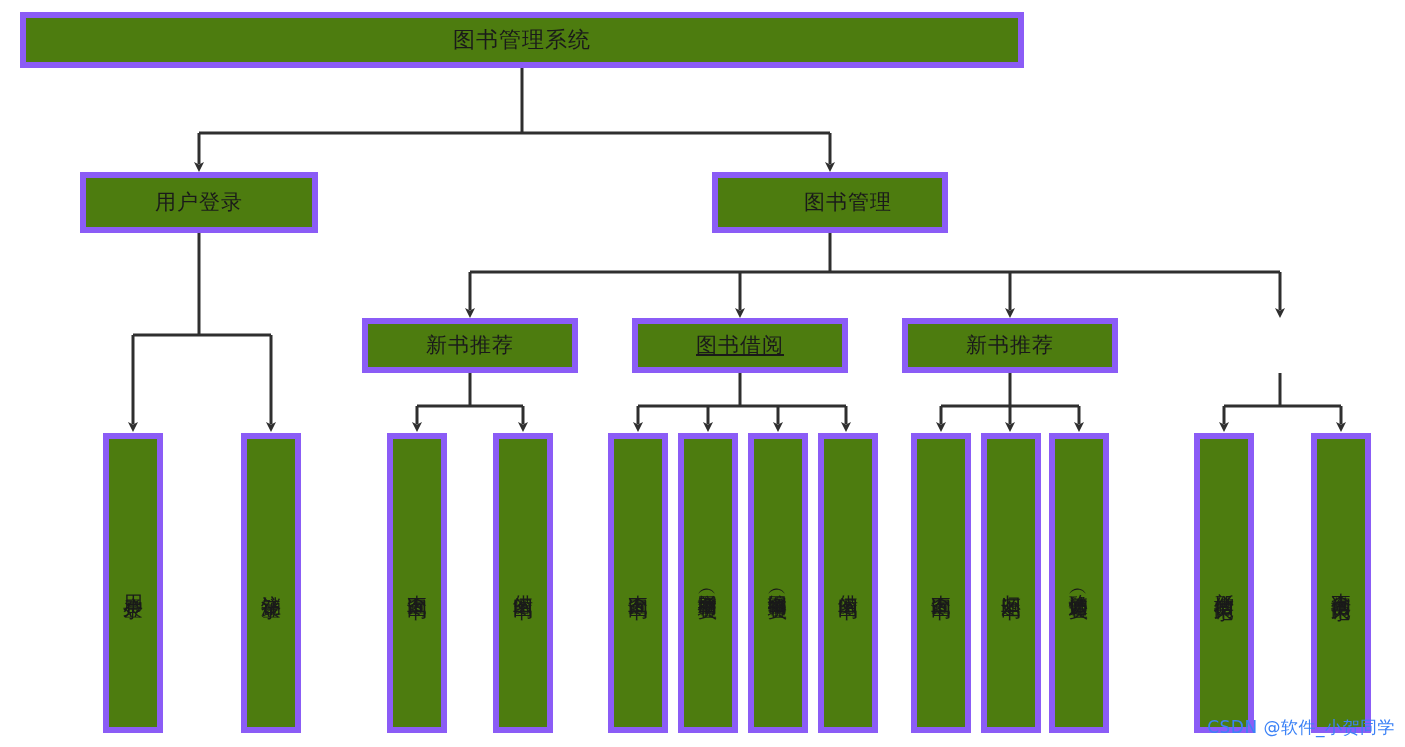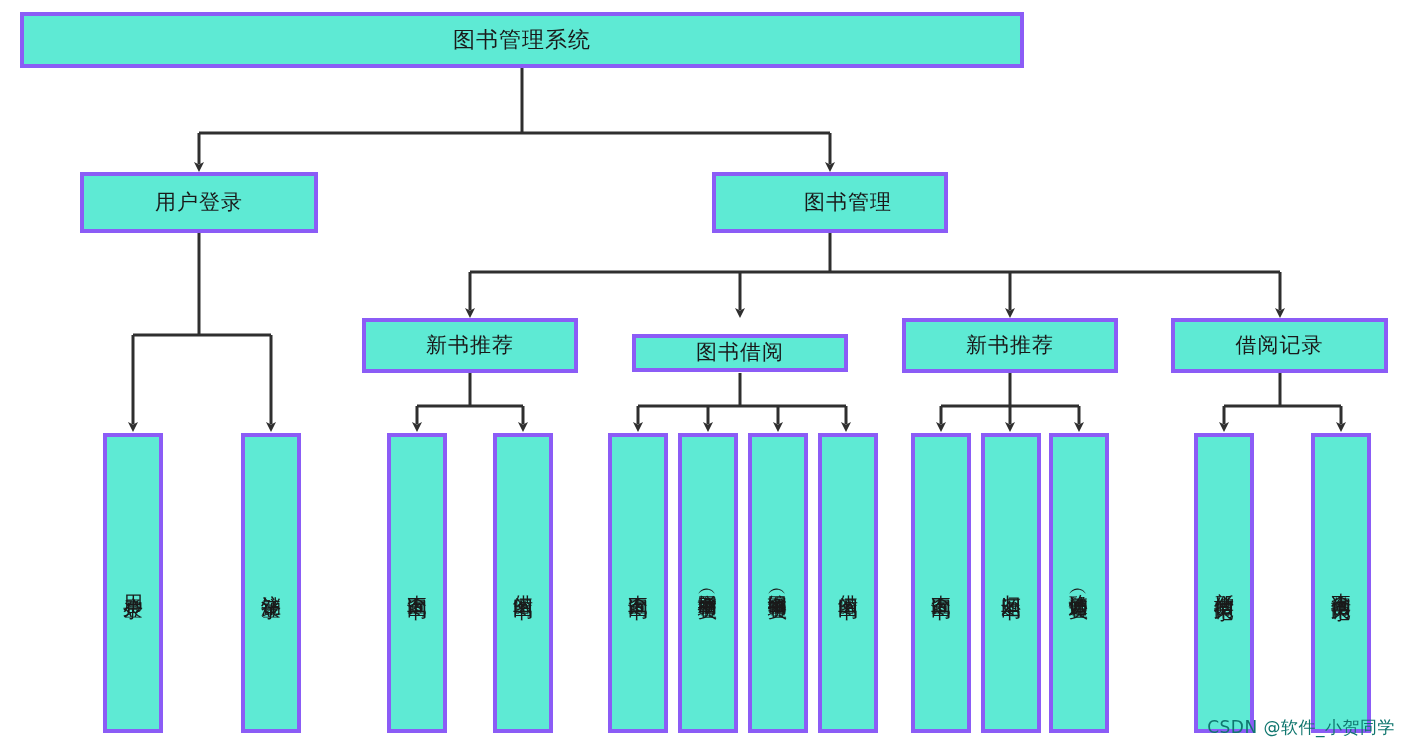--- a/index.html
+++ b/index.html
@@ -25,22 +25,22 @@
     position: absolute;
     left: 0;
     top: 0;
     width: 1405px;
     height: 747px;
     pointer-events: none;
   }
   .node {
     position: absolute;
     box-sizing: border-box;
-    background: #5eead4;
-    border: 4px solid #8b5cf6;
+    background: #4d7c0f;
+    border: 6px solid #8b5cf6;
     display: flex;
     align-items: center;
     justify-content: center;
     color: #1a1a1a;
     z-index: 2;
   }
   .node.horizontal {
     font-size: 21px;
     letter-spacing: 1px;
     line-height: 1.1;
@@ -66,21 +66,21 @@
   .vlabel.tight {
     font-size: 19px;
     line-height: 1.28;
     letter-spacing: 1px;
   }
   .watermark {
     position: absolute;
     right: 10px;
     bottom: 8px;
     font-size: 17px;
-    color: #0f766e;
+    color: #3b82f6;
     letter-spacing: 0.5px;
     z-index: 5;
     white-space: nowrap;
   }
 </style>
 </head>
 <body>
 
 <div id="diagram-root">
 
@@ -141,29 +141,26 @@
   <div class="node horizontal" style="left:80px; top:172px; width:238px; height:61px;">
     <span>用户登录</span>
   </div>
   <div class="node horizontal" style="left:712px; top:172px; width:236px; height:61px;padding-left:36px;">
     <span>图书管理</span>
   </div>
 
   <div class="node horizontal" style="left:362px; top:318px; width:216px; height:55px;justify-content:center;">
     <span>新书推荐</span>
   </div>
-  <div class="node horizontal" style="left:632px; top:334px; width:216px; height:38px;">
+  <div class="node horizontal" style="left:632px; top:318px; width:216px; height:55px;text-decoration:underline;">
     <span>图书借阅</span>
   </div>
   <div class="node horizontal" style="left:902px; top:318px; width:216px; height:55px;">
     <span>新书推荐</span>
   </div>
-  <div class="node horizontal" style="left:1171px; top:318px; width:217px; height:55px;">
-    <span>借阅记录</span>
-  </div>
 
   <div class="node vertical" style="left:103px; top:433px; width:60px; height:300px;">
     <span class="vlabel">用户登录</span>
   </div>
   <div class="node vertical" style="left:241px; top:433px; width:60px; height:300px;">
     <span class="vlabel">注销登录</span>
   </div>
 
   <div class="node vertical" style="left:387px; top:433px; width:60px; height:300px;">
     <span class="vlabel">查询图书</span>

